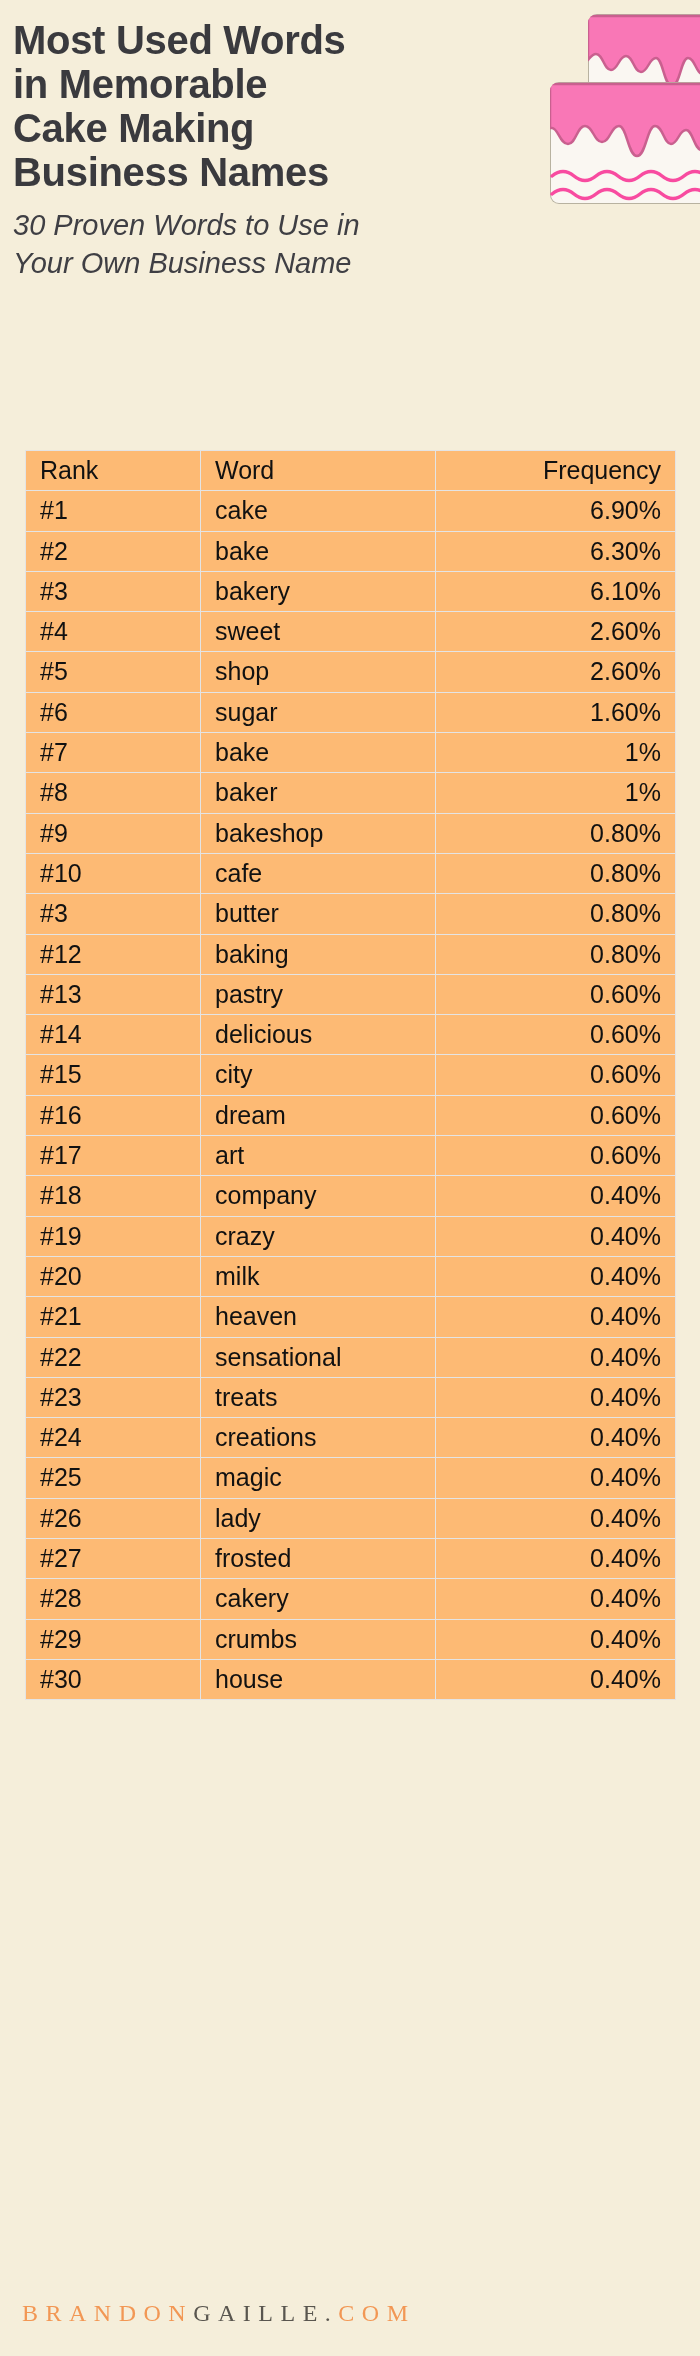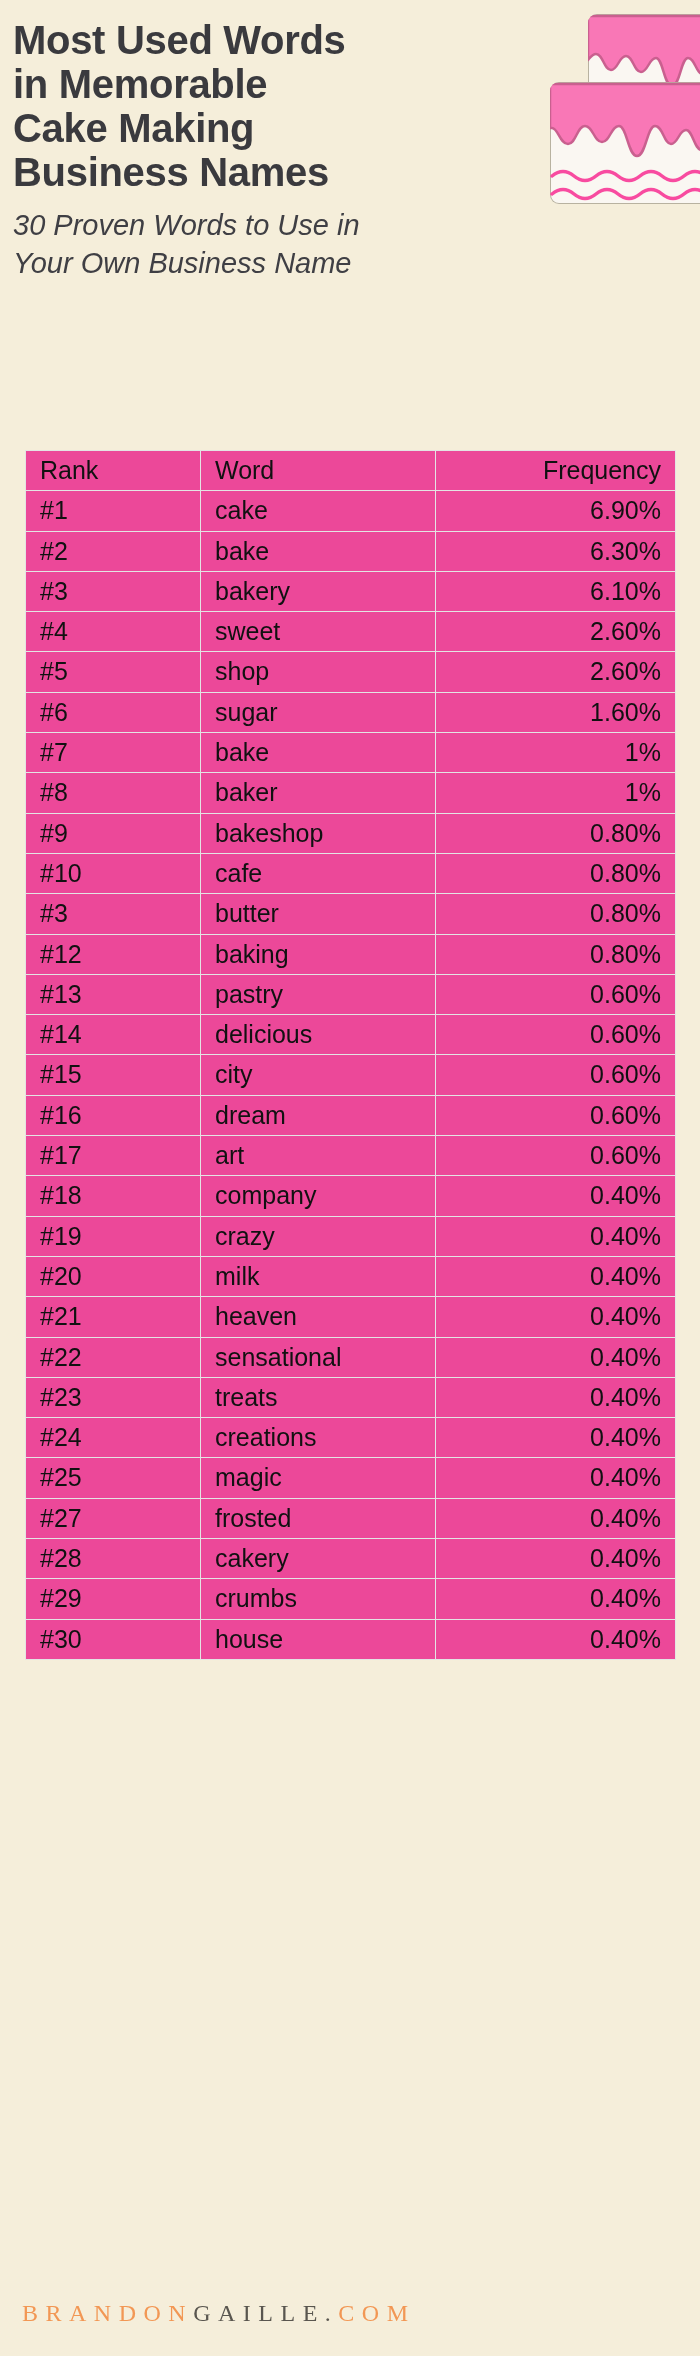--- a/index.html
+++ b/index.html
@@ -65,21 +65,21 @@
   .table-area {
     position: absolute;
     top: 450px;
     left: 25px;
     width: 650px;
   }
 
   table.data {
     width: 650px;
     border-collapse: collapse;
-    background: #ec4899;
+    background: #fdba74;
     table-layout: fixed;
     font-family: "Liberation Sans", sans-serif;
   }
 
   table.data col.c-rank { width: 175px; }
   table.data col.c-word { width: 235px; }
   table.data col.c-freq { width: 240px; }
 
   table.data th,
   table.data td {
@@ -319,20 +319,25 @@
           <td class="rank">#24</td>
           <td class="word">creations</td>
           <td class="freq">0.40%</td>
         </tr>
         <tr>
           <td class="rank">#25</td>
           <td class="word">magic</td>
           <td class="freq">0.40%</td>
         </tr>
         <tr>
+          <td class="rank">#26</td>
+          <td class="word">lady</td>
+          <td class="freq">0.40%</td>
+        </tr>
+        <tr>
           <td class="rank">#27</td>
           <td class="word">frosted</td>
           <td class="freq">0.40%</td>
         </tr>
         <tr>
           <td class="rank">#28</td>
           <td class="word">cakery</td>
           <td class="freq">0.40%</td>
         </tr>
         <tr>

